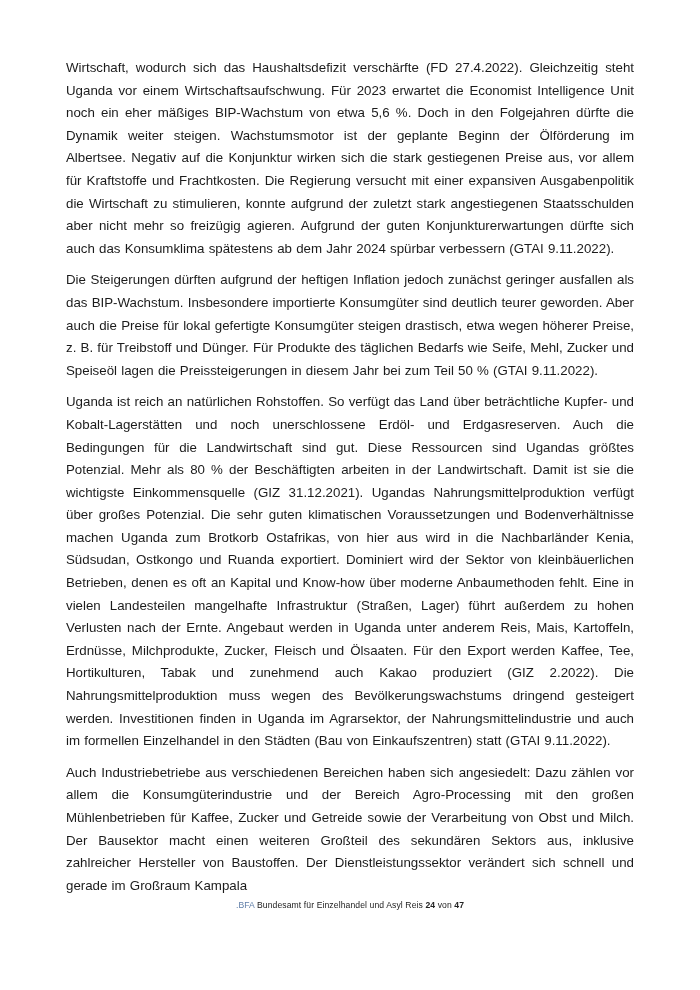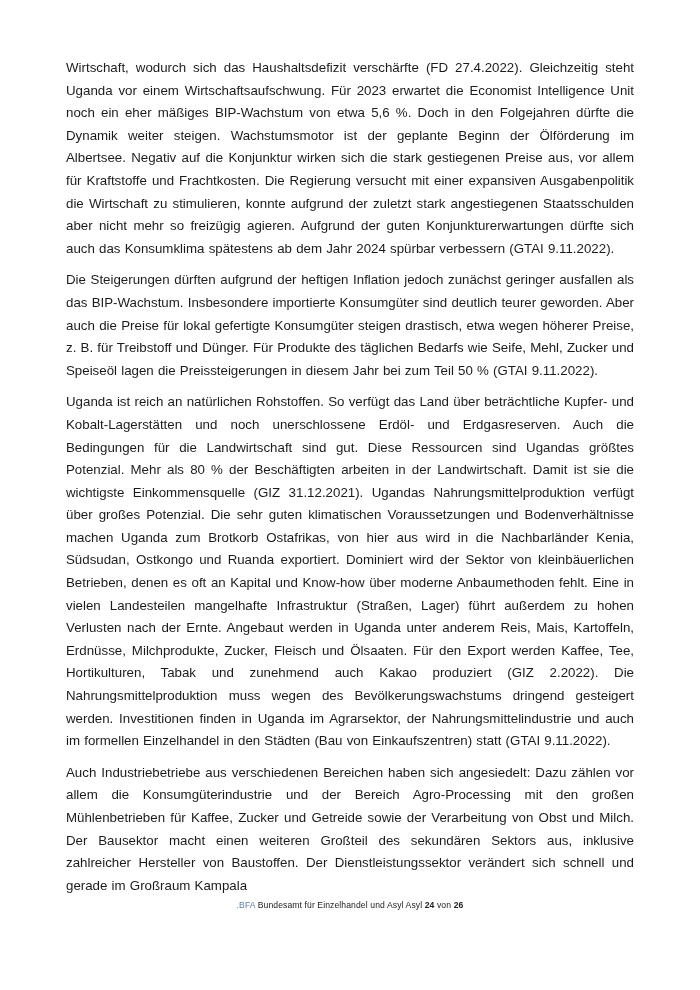--- a/index.html
+++ b/index.html
@@ -59,19 +59,19 @@
   <div class="content">
     <p>Wirtschaft, wodurch sich das Haushaltsdefizit verschärfte (FD 27.4.2022). Gleichzeitig steht Uganda vor einem Wirtschaftsaufschwung. Für 2023 erwartet die Economist Intelligence Unit noch ein eher mäßiges BIP-Wachstum von etwa 5,6 %. Doch in den Folgejahren dürfte die Dynamik weiter steigen. Wachstumsmotor ist der geplante Beginn der Ölförderung im Albertsee. Negativ auf die Konjunktur wirken sich die stark gestiegenen Preise aus, vor allem für Kraftstoffe und Frachtkosten. Die Regierung versucht mit einer expansiven Ausgabenpolitik die Wirtschaft zu stimulieren, konnte aufgrund der zuletzt stark angestiegenen Staatsschulden aber nicht mehr so freizügig agieren. Aufgrund der guten Konjunkturerwartungen dürfte sich auch das Konsumklima spätestens ab dem Jahr 2024 spürbar verbessern (GTAI 9.11.2022).</p>
     <p>Die Steigerungen dürften aufgrund der heftigen Inflation jedoch zunächst geringer ausfallen als das BIP-Wachstum. Insbesondere importierte Konsumgüter sind deutlich teurer geworden. Aber auch die Preise für lokal gefertigte Konsumgüter steigen drastisch, etwa wegen höherer Preise, z. B. für Treibstoff und Dünger. Für Produkte des täglichen Bedarfs wie Seife, Mehl, Zucker und Speiseöl lagen die Preissteigerungen in diesem Jahr bei zum Teil 50 % (GTAI 9.11.2022).</p>
     <p>Uganda ist reich an natürlichen Rohstoffen. So verfügt das Land über beträchtliche Kupfer- und Kobalt-Lagerstätten und noch unerschlossene Erdöl- und Erdgasreserven. Auch die Bedingungen für die Landwirtschaft sind gut. Diese Ressourcen sind Ugandas größtes Potenzial. Mehr als 80 % der Beschäftigten arbeiten in der Landwirtschaft. Damit ist sie die wichtigste Einkommensquelle (GIZ 31.12.2021). Ugandas Nahrungsmittelproduktion verfügt über großes Potenzial. Die sehr guten klimatischen Voraussetzungen und Bodenverhältnisse machen Uganda zum Brotkorb Ostafrikas, von hier aus wird in die Nachbarländer Kenia, Südsudan, Ostkongo und Ruanda exportiert. Dominiert wird der Sektor von kleinbäuerlichen Betrieben, denen es oft an Kapital und Know-how über moderne Anbaumethoden fehlt. Eine in vielen Landesteilen mangelhafte Infrastruktur (Straßen, Lager) führt außerdem zu hohen Verlusten nach der Ernte. Angebaut werden in Uganda unter anderem Reis, Mais, Kartoffeln, Erdnüsse, Milchprodukte, Zucker, Fleisch und Ölsaaten. Für den Export werden Kaffee, Tee, Hortikulturen, Tabak und zunehmend auch Kakao produziert (GIZ 2.2022). Die Nahrungsmittelproduktion muss wegen des Bevölkerungswachstums dringend gesteigert werden. Investitionen finden in Uganda im Agrarsektor, der Nahrungsmittelindustrie und auch im formellen Einzelhandel in den Städten (Bau von Einkaufszentren) statt (GTAI 9.11.2022).</p>
     <p>Auch Industriebetriebe aus verschiedenen Bereichen haben sich angesiedelt: Dazu zählen vor allem die Konsumgüterindustrie und der Bereich Agro-Processing mit den großen Mühlenbetrieben für Kaffee, Zucker und Getreide sowie der Verarbeitung von Obst und Milch. Der Bausektor macht einen weiteren Großteil des sekundären Sektors aus, inklusive zahlreicher Hersteller von Baustoffen. Der Dienstleistungssektor verändert sich schnell und gerade im Großraum Kampala</p>
   </div>
 
   <div class="footer">
     <span class="logo">.BFA</span>
     <span>Bundesamt für Einzelhandel und Asyl</span>
-    <span>Asyl</span>
+    <span>Reis</span>
     <b>24</b>
     <span>von</span>
-    <b>26</b>
+    <b>47</b>
   </div>
 
 </div>
 
 </body></html>

